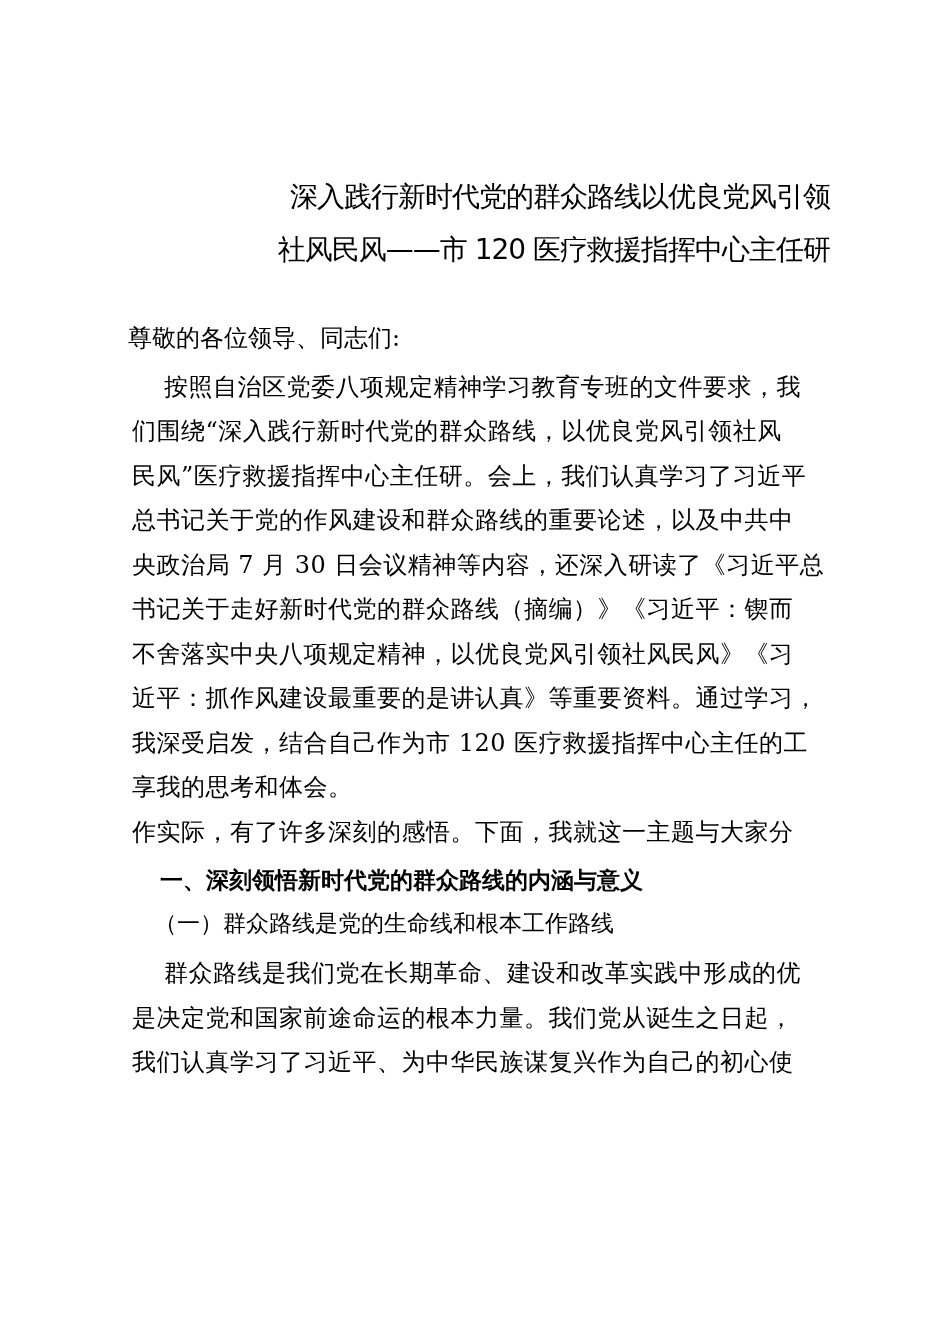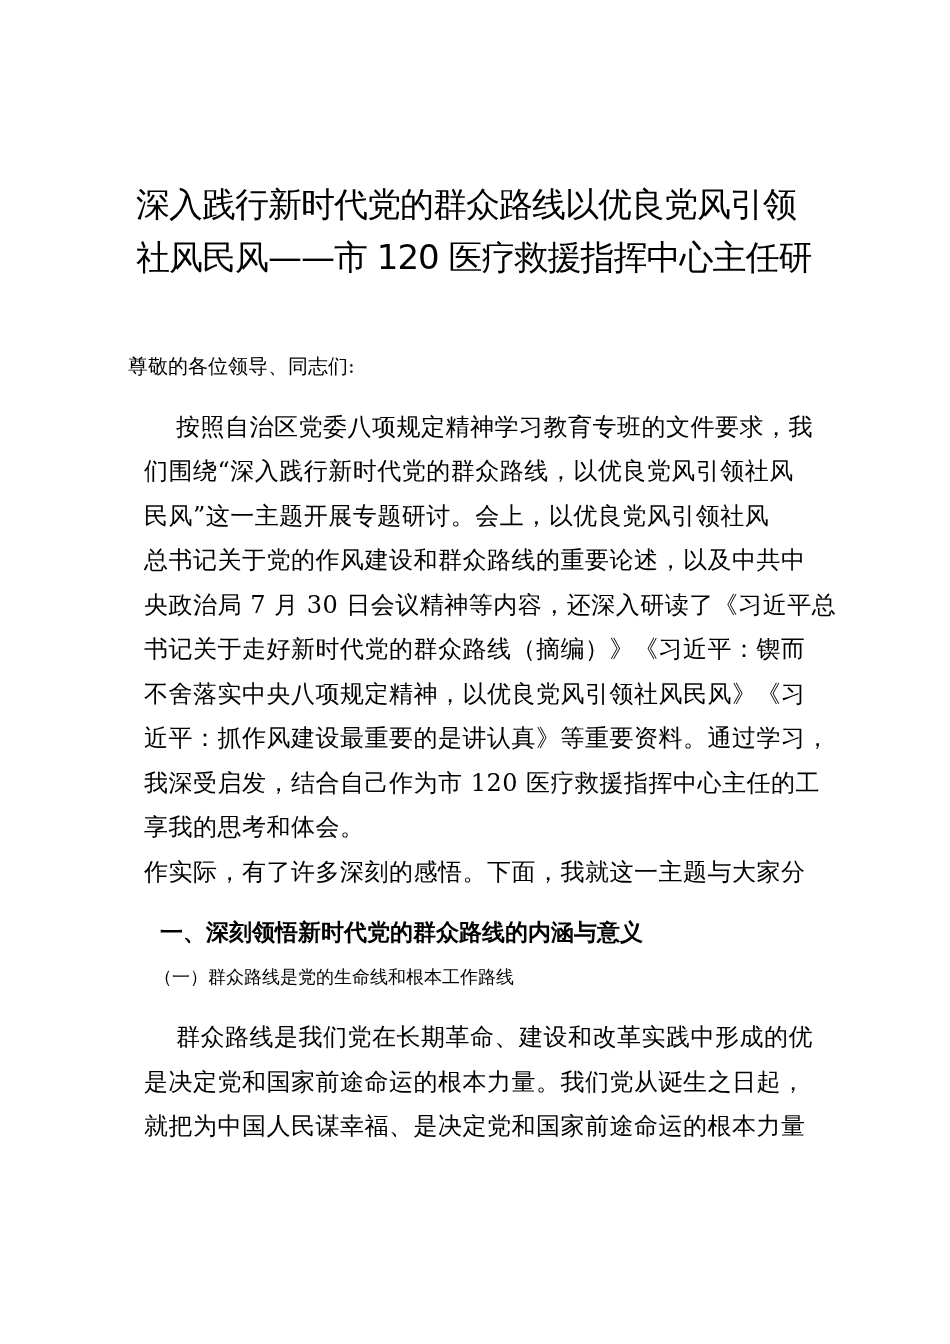--- a/index.html
+++ b/index.html
@@ -15,60 +15,60 @@
       color: #000000;
     }
     .page {
       position: absolute;
       left: 128px;
       top: 170px;
       width: 702px;
     }
     .title {
       font-family: "DejaVu Sans", "Liberation Sans", sans-serif;
-      font-size: 34px;
+      font-size: 28px;
       line-height: 53px;
-      text-align: left;
-      margin: 8px;
+      text-align: right;
+      margin: 0;
       font-weight: normal;
       letter-spacing: -1px;
     }
     .title span { display: block; white-space: nowrap; }
     .body-text {
       font-family: "DejaVu Serif", "Liberation Serif", serif;
       font-size: 24px;
       line-height: 44.5px;
       letter-spacing: 0.5px;
       text-align: justify;
-      margin: 16px;
+      margin: 4px;
     }
     .salutation {
-      margin-top: 60px;
+      margin-top: 40px;
       font-family: "DejaVu Serif", "Liberation Serif", serif;
-      font-size: 20px;
+      font-size: 24px;
       line-height: 44.5px;
     }
     .line {
       display: block;
       white-space: nowrap;
       overflow: visible;
     }
     .indent { padding-left: 32px; }
     .heading1 {
       font-family: "DejaVu Sans", "Liberation Sans", sans-serif;
       font-size: 23px;
       line-height: 44.5px;
       padding-left: 32px;
       margin: 0;
       font-weight: bold;
       white-space: nowrap;
     }
     .heading2 {
-      font-family: Liberation Sans, sans-serif;
-      font-size: 18px;
+      font-family: Liberation Mono, monospace;
+      font-size: 23px;
       line-height: 44.5px;
       padding-left: 26px;
       margin: 0;
       font-weight: normal;
       white-space: nowrap;
     }
   </style>
 </head>
 <body>
 
@@ -76,32 +76,32 @@
   <h1 class="title">
     <span>深入践行新时代党的群众路线以优良党风引领</span>
     <span>社风民风——市 120 医疗救援指挥中心主任研</span>
   </h1>
 
   <div class="salutation">尊敬的各位领导、同志们:</div>
 
   <div class="body-text">
     <span class="line indent">按照自治区党委八项规定精神学习教育专班的文件要求，我</span>
     <span class="line">们围绕“深入践行新时代党的群众路线，以优良党风引领社风</span>
-    <span class="line">民风”这一主题开展专题研讨。会上，以优良党风引领社风</span>
+    <span class="line">民风”医疗救援指挥中心主任研。会上，我们认真学习了习近平</span>
     <span class="line">总书记关于党的作风建设和群众路线的重要论述，以及中共中</span>
     <span class="line">央政治局 7 月 30 日会议精神等内容，还深入研读了《习近平总</span>
     <span class="line">书记关于走好新时代党的群众路线（摘编）》《习近平：锲而</span>
     <span class="line">不舍落实中央八项规定精神，以优良党风引领社风民风》《习</span>
     <span class="line">近平：抓作风建设最重要的是讲认真》等重要资料。通过学习，</span>
     <span class="line">我深受启发，结合自己作为市 120 医疗救援指挥中心主任的工</span>
     <span class="line">享我的思考和体会。</span>
     <span class="line">作实际，有了许多深刻的感悟。下面，我就这一主题与大家分</span>
   </div>
 
   <h2 class="heading1">一、深刻领悟新时代党的群众路线的内涵与意义</h2>
   <h3 class="heading2">（一）群众路线是党的生命线和根本工作路线</h3>
 
   <div class="body-text">
     <span class="line indent">群众路线是我们党在长期革命、建设和改革实践中形成的优</span>
     <span class="line">是决定党和国家前途命运的根本力量。我们党从诞生之日起，</span>
-    <span class="line">就把为中国人民谋幸福、是决定党和国家前途命运的根本力量</span>
+    <span class="line">我们认真学习了习近平、为中华民族谋复兴作为自己的初心使</span>
   </div>
 </div>
 
 </body></html>

